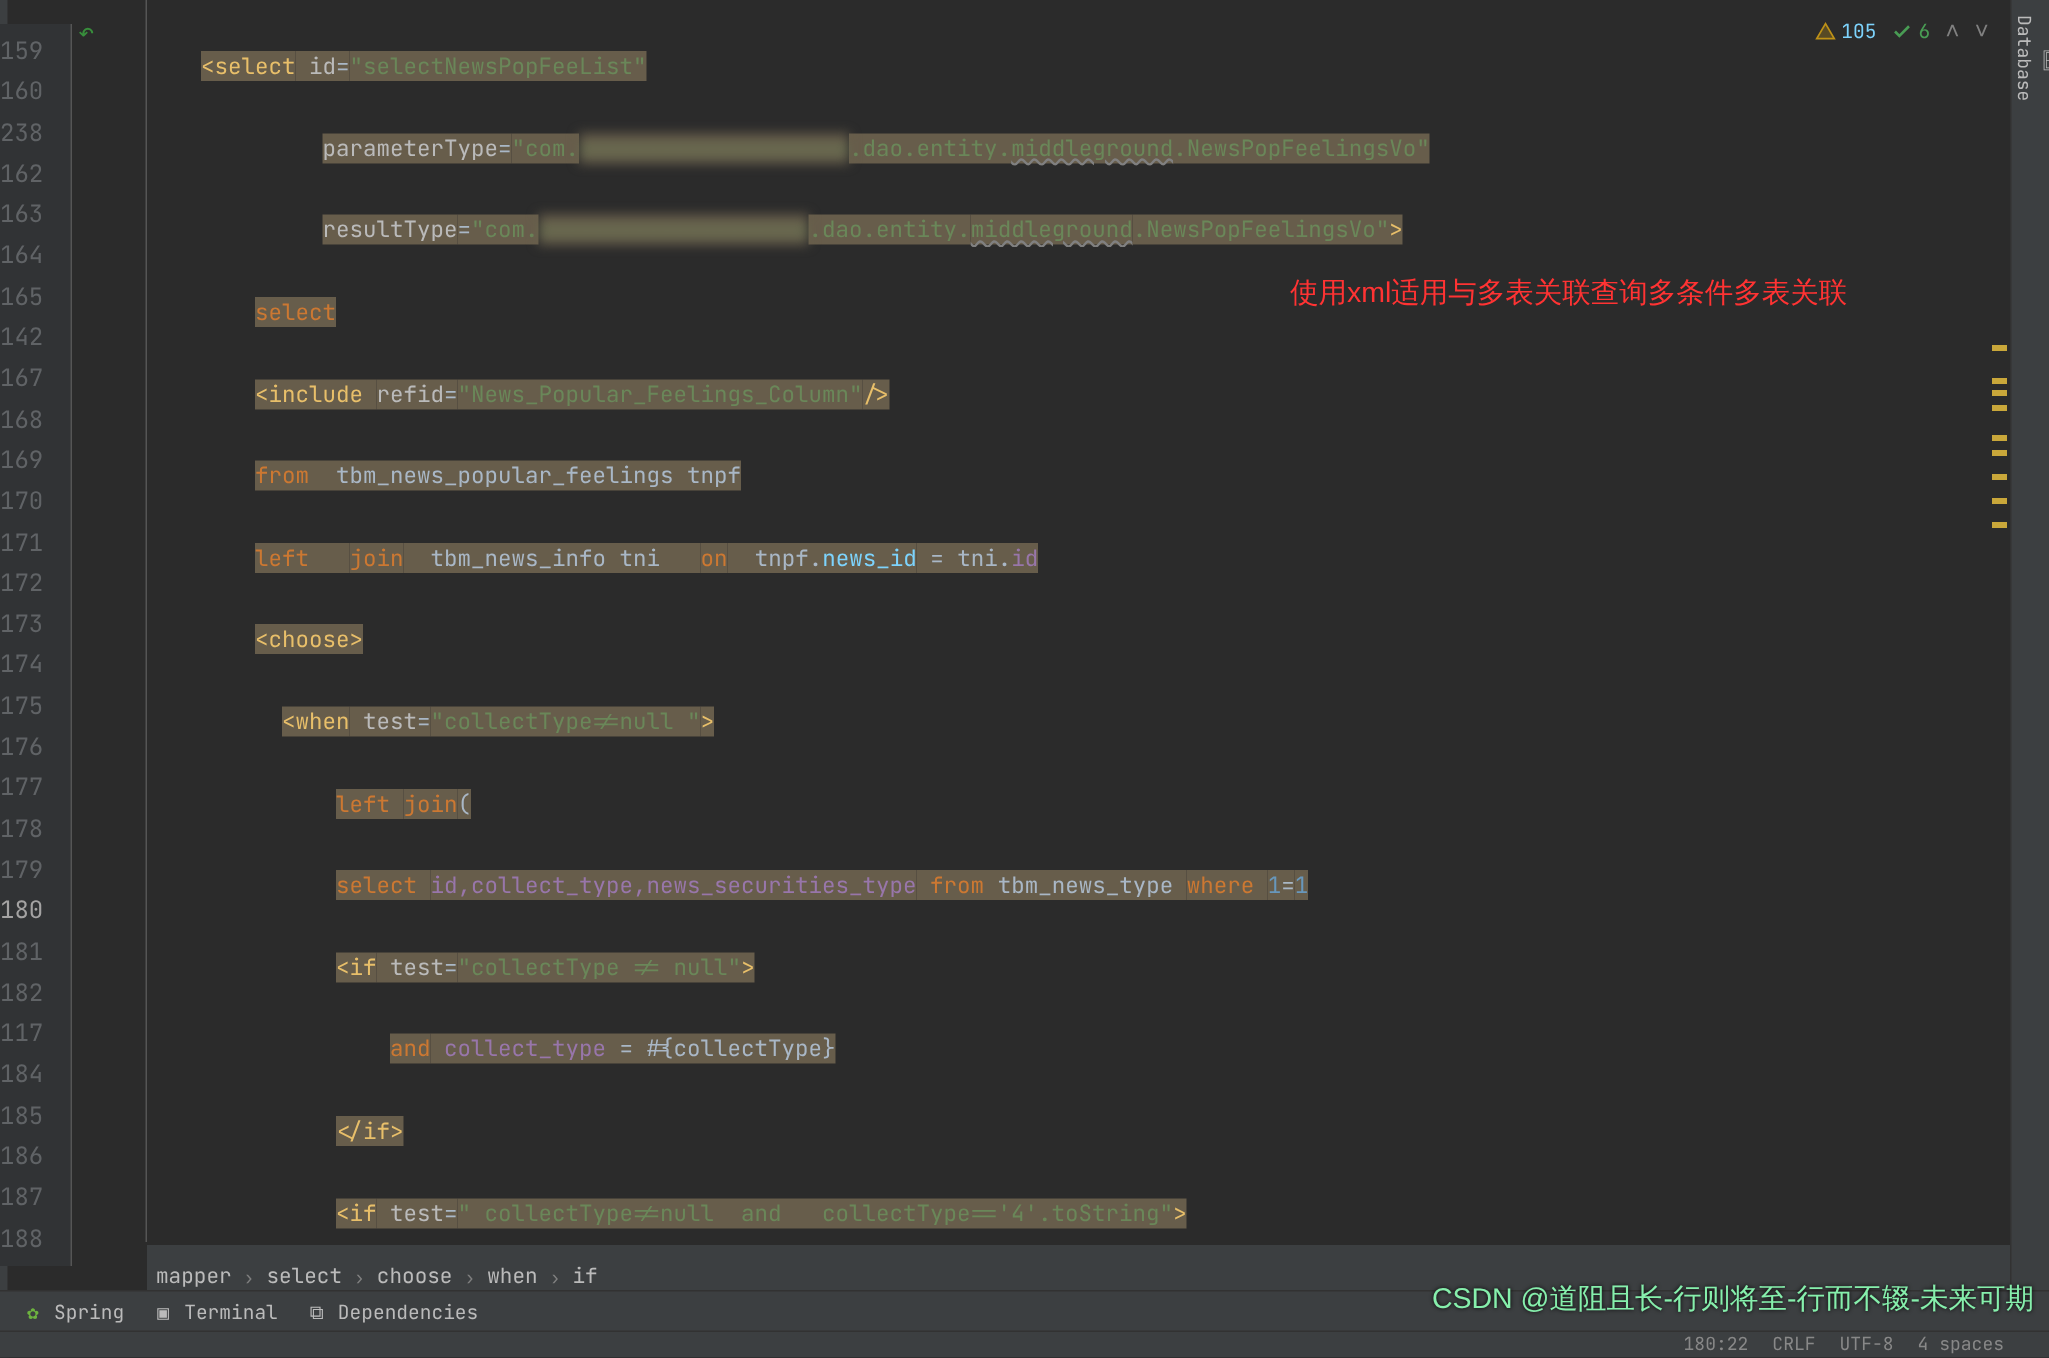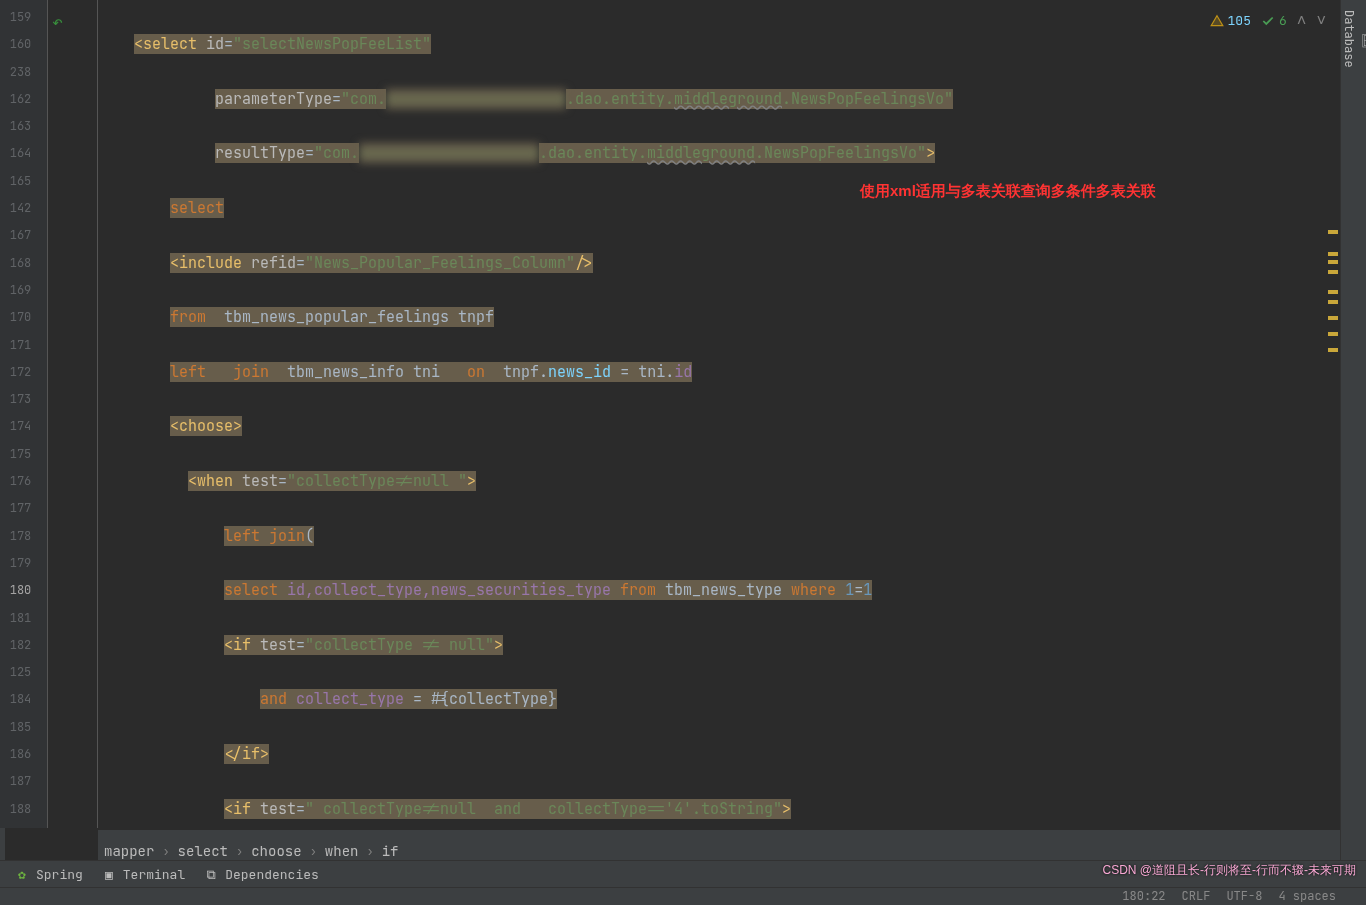--- a/index.html
+++ b/index.html
@@ -51,29 +51,29 @@
   .side-tool .icon { width:16px;height:16px;display:flex;align-items:center;justify-content:center;color:#bbbbbb;font-size:13px;}
   
   .editor-wrap {
     position:absolute;
     left:0; top:0;
     right:26px;
     height:828px;
   }
   .gutter {
     position:absolute;
-    left:0; top:0;
+    left:0; top:16px;
     width:48px;
     height:100%;
     background:#313335;
     border-right:1px solid #555;
-    text-align:center;
+    text-align:left;
     padding-right:6px;
     color:#606366;
-    font-size:12px;
+    font-size:16px;
     line-height:27.3px;
     padding-top:4px;
     user-select:none;
   }
   .gutter .ln { display:block; }
   .gutter .current { color:#a4a3a3; }
   .undo-icon {
     position:absolute;
     left:52px;
     top:10px;
@@ -103,23 +103,23 @@
   .tag   { color:#e8bf6a;text-align:center; }
   .attr  { color:#bababa; }
   .val   { color:#6a8759; }
   .kw    { color:#cc7832; }
   .txt   { color:#a9b7c6; }
   .num   { color:#6897bb; }
   .wavy  { text-decoration: underline wavy #808080; }
   .annotation {
     position:absolute;
     color:#ff3333;
-    font-size:15px;
+    font-size:19px;
     font-family: "Microsoft YaHei", sans-serif;
-    font-weight:700;
+    font-weight:400;
     text-align:right;
   }
   
   .markers {
     position:absolute;
     right:26px;
     top:0;
     width:14px;
     height:828px;
     background:#2b2b2b;
@@ -157,22 +157,22 @@
     color:#bbbbbb;
     font-size:13px;
   }
   .bottombar .item { display:flex; align-items:center; gap:6px; cursor:pointer;}
   .bottombar .icon { width:16px;height:16px;display:inline-flex;align-items:center;justify-content:center;}
   
   .watermark {
     position:absolute;
     right:10px;
     bottom:26px;
-    color:#f9a8d4;
-    font-size:12px;
+    color:#86efac;
+    font-size:19px;
     font-family:"Microsoft YaHei",sans-serif;
     text-shadow:0 0 3px #000;
   }
   
   .statusbar {
     position:absolute;
     left:0;
     bottom:0;
     right:0;
     height:18px;
@@ -229,21 +229,21 @@
       <span class="ln">173</span>
       <span class="ln">174</span>
       <span class="ln">175</span>
       <span class="ln">176</span>
       <span class="ln">177</span>
       <span class="ln">178</span>
       <span class="ln">179</span>
       <span class="ln current">180</span>
       <span class="ln">181</span>
       <span class="ln">182</span>
-      <span class="ln">125</span>
+      <span class="ln">117</span>
       <span class="ln">184</span>
       <span class="ln">185</span>
       <span class="ln">186</span>
       <span class="ln">187</span>
       <span class="ln">188</span>
     </div>
   <div class="fold-gutter"></div>
   <span class="undo-icon">↶</span>
 
   <div class="topbar">

